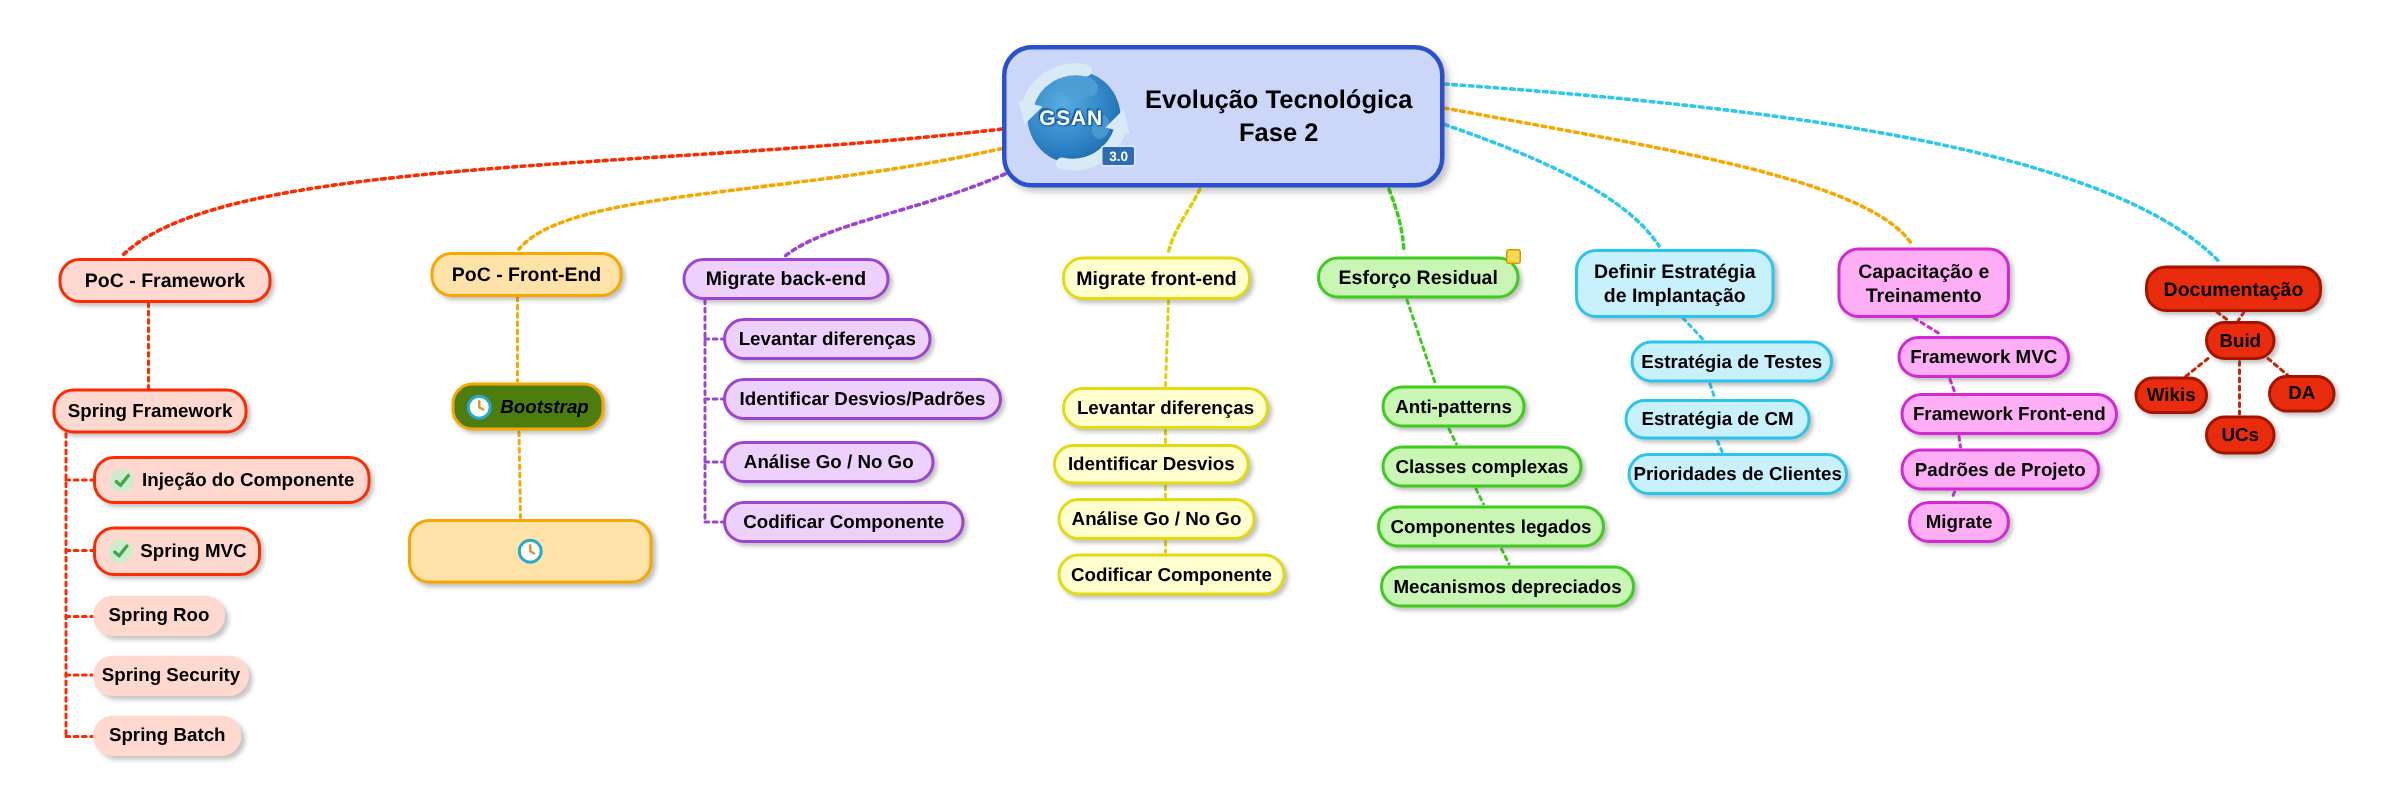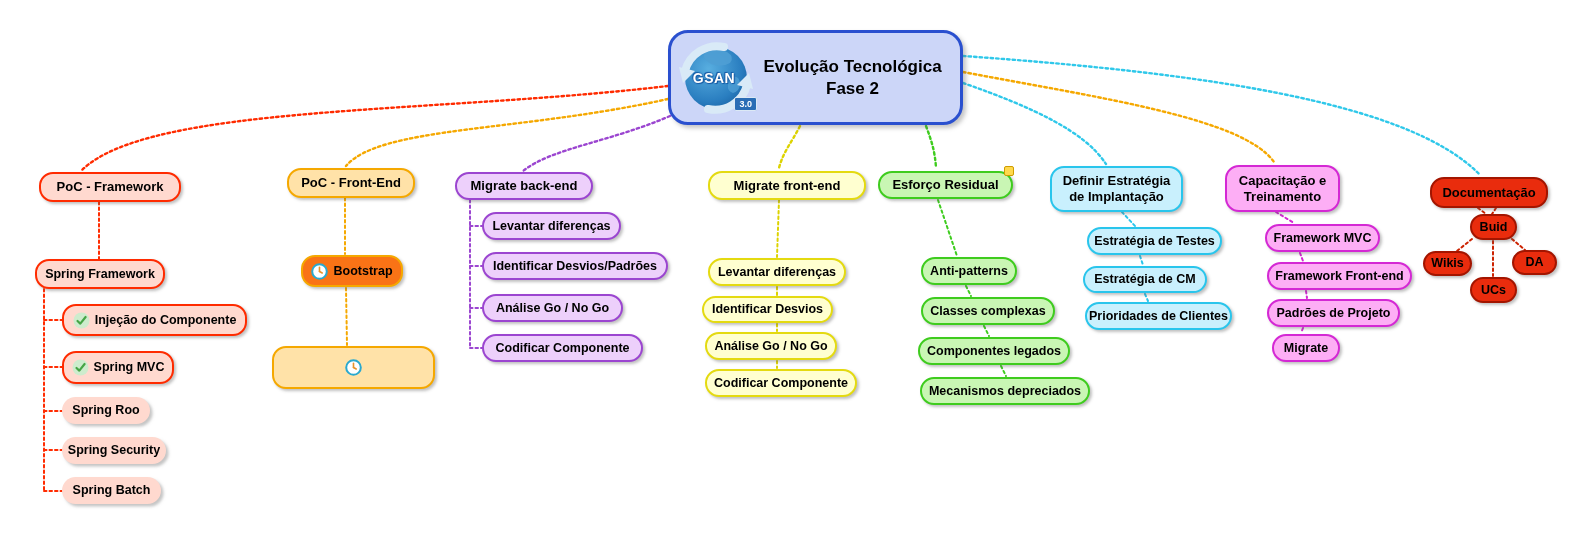--- a/index.html
+++ b/index.html
@@ -85,36 +85,36 @@
             <path d="M4.5,9 L7.3,11.6 L12.6,5" stroke="#46a546" stroke-width="2.2" fill="none" stroke-linecap="round" stroke-linejoin="round"></path>
           </svg></span><span class="nlabel">Injeção do Componente</span></div>
       <div class="node" style="left: 62px; top: 351px; width: 112px; height: 33px; background: rgb(255, 217, 207); border-color: rgb(255, 43, 0);"><span class="nicon"><svg viewBox="0 0 17 17">
             <circle cx="8.5" cy="8.5" r="8" fill="#cdeccd"></circle>
             <path d="M4.5,9 L7.3,11.6 L12.6,5" stroke="#46a546" stroke-width="2.2" fill="none" stroke-linecap="round" stroke-linejoin="round"></path>
           </svg></span><span class="nlabel">Spring MVC</span></div>
       <div class="node plain" style="left: 62px; top: 397px; width: 88px; height: 27px; background: rgb(255, 217, 207); border-color: transparent;"><span class="nlabel">Spring Roo</span></div>
       <div class="node plain" style="left: 62px; top: 437px; width: 104px; height: 27px; background: rgb(255, 217, 207); border-color: transparent;"><span class="nlabel">Spring Security</span></div>
       <div class="node plain" style="left: 62px; top: 477px; width: 99px; height: 27px; background: rgb(255, 217, 207); border-color: transparent;"><span class="nlabel">Spring Batch</span></div>
       <div class="node header" style="left: 287px; top: 168px; width: 128px; height: 30px; background: rgb(255, 226, 168); border-color: rgb(245, 168, 0);"><span class="nlabel">PoC - Front-End</span></div>
-      <div class="node" style="left: 301px; top: 255px; width: 102px; height: 32px; background: #f97316; border-color: rgb(245, 168, 0);"><span class="nicon"><svg viewBox="0 0 17 17">
+      <div class="node" style="left: 301px; top: 255px; width: 102px; height: 32px; background: #4d7c0f; border-color: rgb(245, 168, 0); font-style: italic;"><span class="nicon"><svg viewBox="0 0 17 17">
             <circle cx="8.5" cy="8.5" r="7.3" fill="#ffffff" stroke="#2aa9cf" stroke-width="2"></circle>
             <line x1="8.5" y1="8.5" x2="8.5" y2="4.4" stroke="#e8932a" stroke-width="1.6" stroke-linecap="round"></line>
             <line x1="8.5" y1="8.5" x2="11.2" y2="10" stroke="#e8932a" stroke-width="1.6" stroke-linecap="round"></line>
           </svg></span><span class="nlabel">Bootstrap</span></div>
       <div class="node" style="left: 272px; top: 346px; width: 163px; height: 43px; background: rgb(255, 226, 168); border-color: rgb(245, 168, 0);"><span class="nicon"><svg viewBox="0 0 17 17">
             <circle cx="8.5" cy="8.5" r="7.3" fill="#ffffff" stroke="#2aa9cf" stroke-width="2"></circle>
             <line x1="8.5" y1="8.5" x2="8.5" y2="4.4" stroke="#e8932a" stroke-width="1.6" stroke-linecap="round"></line>
             <line x1="8.5" y1="8.5" x2="11.2" y2="10" stroke="#e8932a" stroke-width="1.6" stroke-linecap="round"></line>
           </svg></span></div>
       <div class="node header" style="left: 455px; top: 172px; width: 138px; height: 28px; background: rgb(237, 208, 251); border-color: rgb(155, 69, 208);"><span class="nlabel">Migrate back-end</span></div>
       <div class="node" style="left: 482px; top: 212px; width: 139px; height: 28px; background: rgb(237, 208, 251); border-color: rgb(155, 69, 208);"><span class="nlabel">Levantar diferenças</span></div>
       <div class="node" style="left: 482px; top: 252px; width: 186px; height: 28px; background: rgb(237, 208, 251); border-color: rgb(155, 69, 208);"><span class="nlabel">Identificar Desvios/Padrões</span></div>
       <div class="node" style="left: 482px; top: 294px; width: 141px; height: 28px; background: rgb(237, 208, 251); border-color: rgb(155, 69, 208);"><span class="nlabel">Análise Go / No Go</span></div>
       <div class="node" style="left: 482px; top: 334px; width: 161px; height: 28px; background: rgb(237, 208, 251); border-color: rgb(155, 69, 208);"><span class="nlabel">Codificar Componente</span></div>
-      <div class="node header" style="left: 708px; top: 171px; width: 158px; height: 29px; background: rgb(255, 255, 208); border-color: rgb(228, 218, 16);"><span class="nlabel">Migrate front-end</span></div>
+      <div class="node header" style="left: 708px; top: 171px; width: 126px; height: 29px; background: rgb(255, 255, 208); border-color: rgb(228, 218, 16);"><span class="nlabel">Migrate front-end</span></div>
       <div class="node" style="left: 708px; top: 258px; width: 138px; height: 28px; background: rgb(255, 255, 208); border-color: rgb(228, 218, 16);"><span class="nlabel">Levantar diferenças</span></div>
       <div class="node" style="left: 702px; top: 296px; width: 131px; height: 27px; background: rgb(255, 255, 208); border-color: rgb(228, 218, 16);"><span class="nlabel">Identificar Desvios</span></div>
       <div class="node" style="left: 705px; top: 332px; width: 132px; height: 28px; background: rgb(255, 255, 208); border-color: rgb(228, 218, 16);"><span class="nlabel">Análise Go / No Go</span></div>
       <div class="node" style="left: 705px; top: 369px; width: 152px; height: 28px; background: rgb(255, 255, 208); border-color: rgb(228, 218, 16);"><span class="nlabel">Codificar Componente</span></div>
       <div class="node header" style="left: 878px; top: 171px; width: 135px; height: 28px; background: rgb(201, 246, 180); border-color: rgb(62, 204, 30);"><span class="nlabel">Esforço Residual</span><span class="marker"></span></div>
       <div class="node" style="left: 921px; top: 257px; width: 96px; height: 28px; background: rgb(201, 246, 180); border-color: rgb(62, 204, 30);"><span class="nlabel">Anti-patterns</span></div>
       <div class="node" style="left: 921px; top: 297px; width: 134px; height: 28px; background: rgb(201, 246, 180); border-color: rgb(62, 204, 30);"><span class="nlabel">Classes complexas</span></div>
       <div class="node" style="left: 918px; top: 337px; width: 152px; height: 28px; background: rgb(201, 246, 180); border-color: rgb(62, 204, 30);"><span class="nlabel">Componentes legados</span></div>
       <div class="node" style="left: 920px; top: 377px; width: 170px; height: 28px; background: rgb(201, 246, 180); border-color: rgb(62, 204, 30);"><span class="nlabel">Mecanismos depreciados</span></div>
       <div class="node header" style="left: 1050px; top: 166px; width: 133px; height: 46px; background: rgb(201, 240, 253); border-color: rgb(41, 197, 236);"><span class="nlabel">Definir Estratégia

